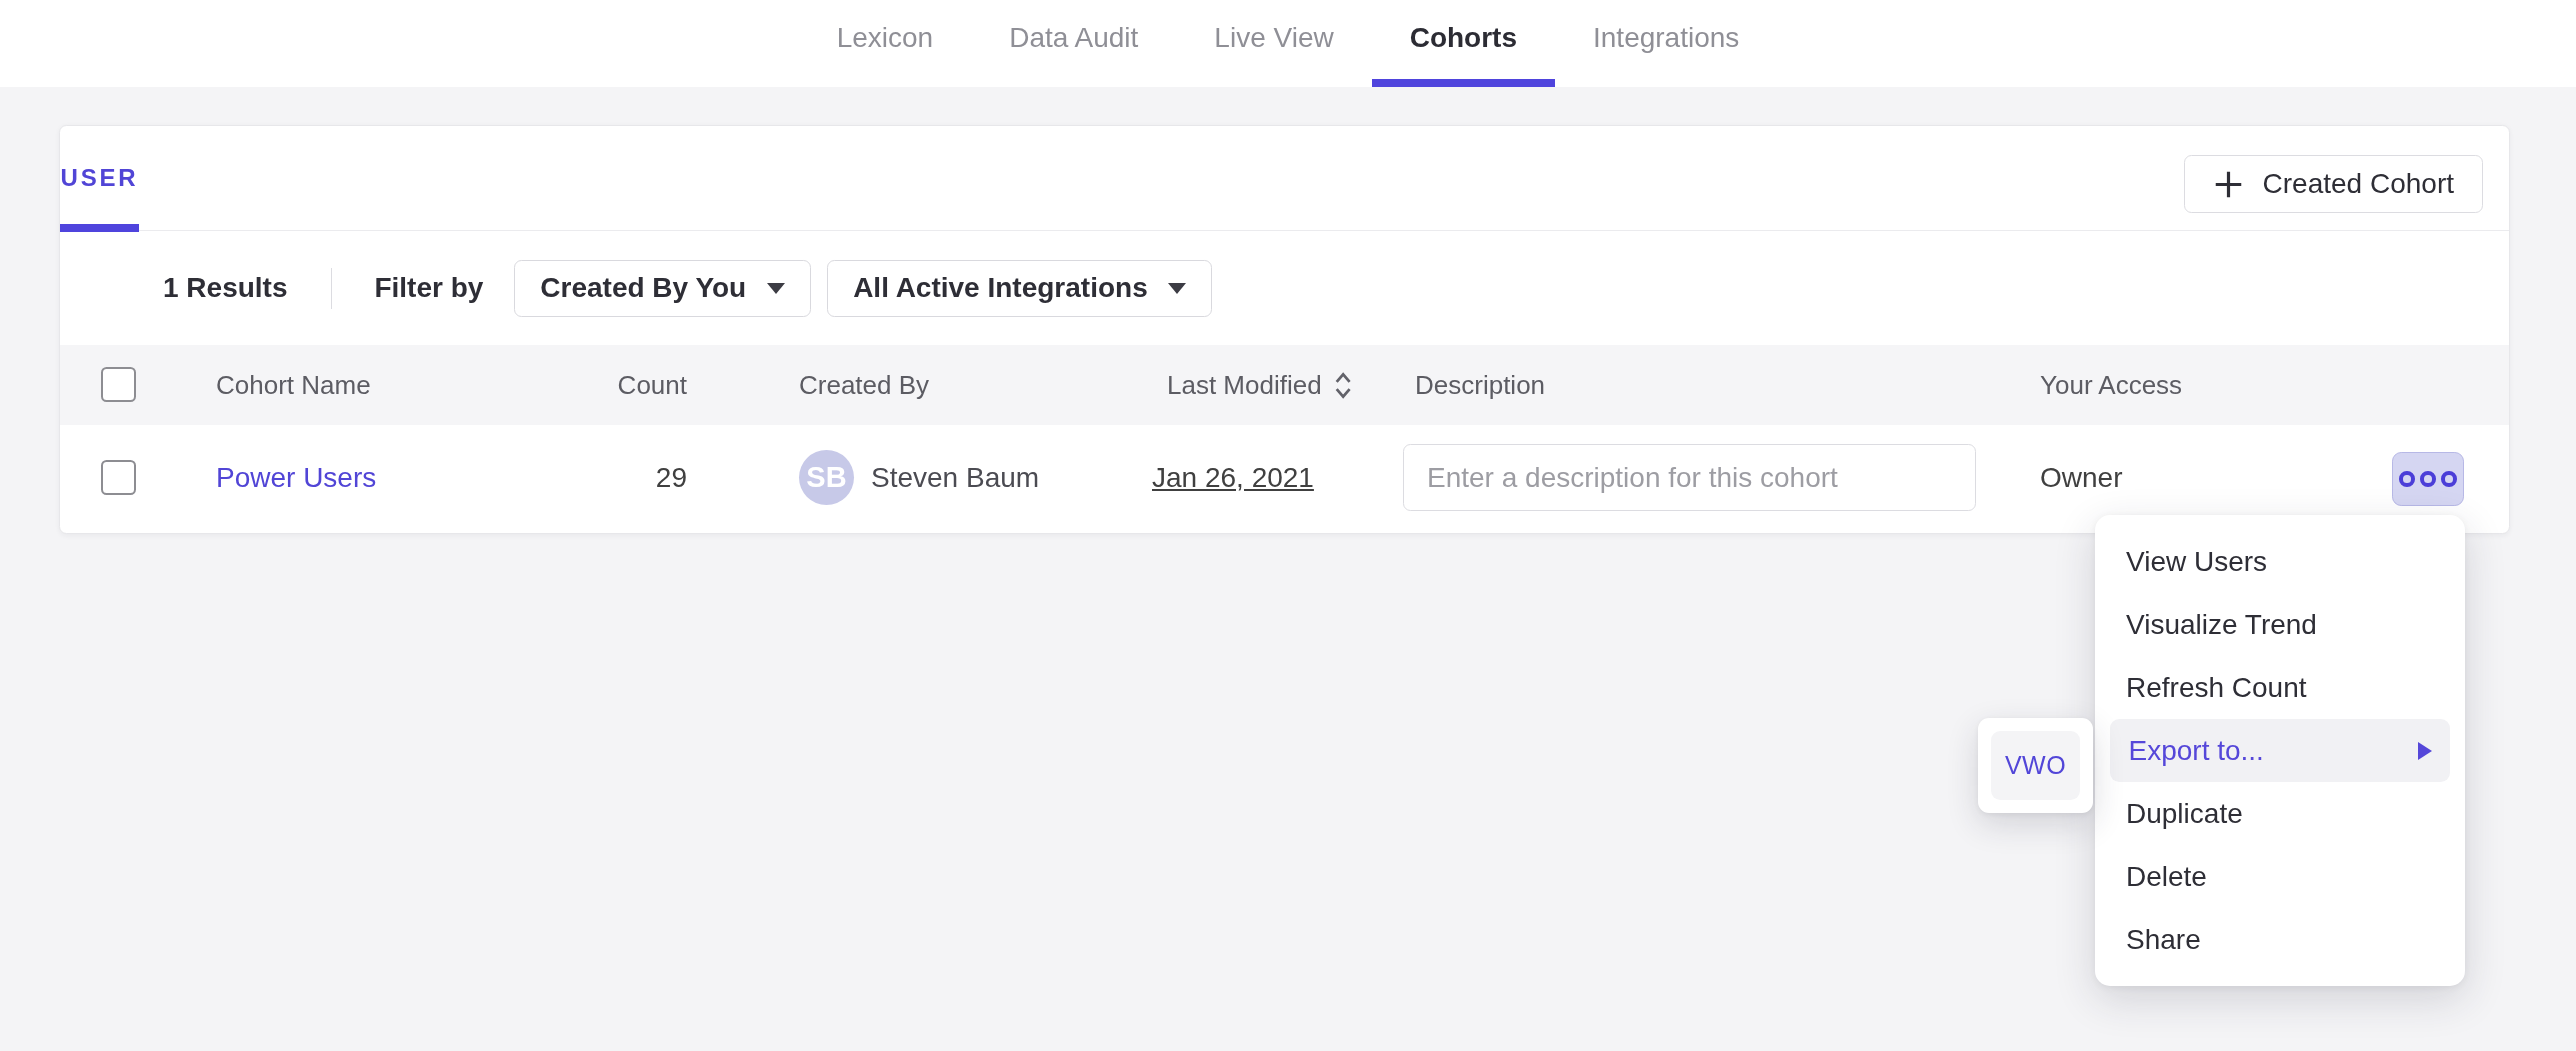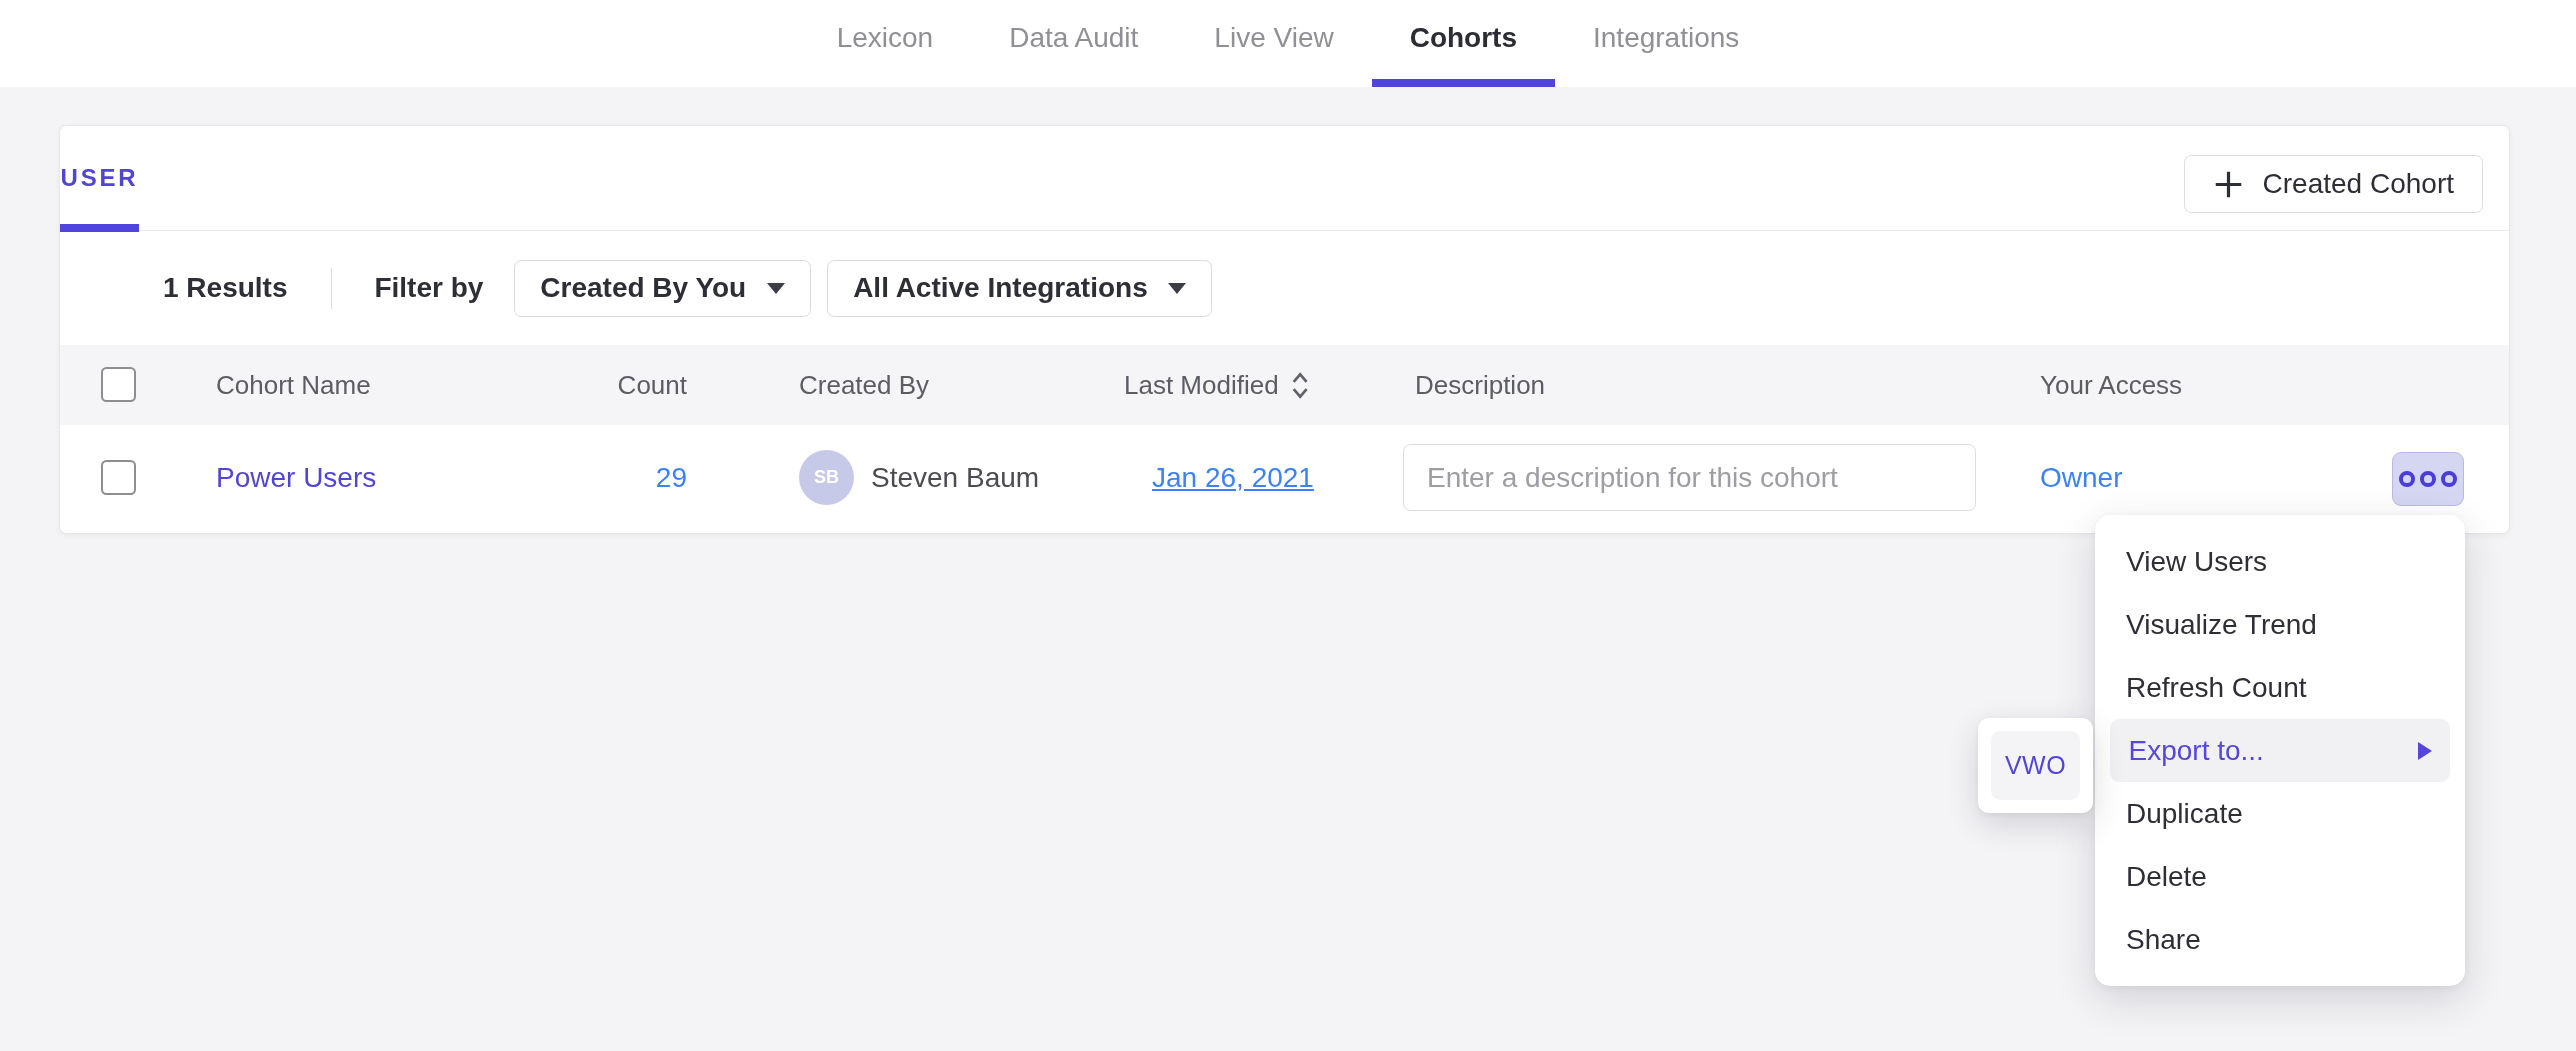--- a/index.html
+++ b/index.html
@@ -98,42 +98,42 @@
 
   
   .table-head { position: relative; height: 80px; background: #f5f5f7; }
   .table-head .col {
     position: absolute; top: 50%; transform: translateY(-50%);
     font-size: 26px; color: #5c5c63; white-space: nowrap;
   }
   .table-row { position: relative; height: 106px; background: #fff; border-radius: 0 0 7.4px 7.4px; }
   .cell {
     position: absolute; top: 50%; transform: translateY(-50%);
-    font-size: 28px; color: #3b82f6; white-space: nowrap;
+    font-size: 28px; color: #404040; white-space: nowrap;
   }
   .checkbox {
     position: absolute; left: 41px;
     width: 35px; height: 35px;
     border: 2.8px solid #8d8d92; border-radius: 5.5px; background: #fff;
     cursor: pointer;
   }
   .col-name   { left: 156px; }
   .col-count  { left: 444px; width: 183px; text-align: right; }
   .col-cby    { left: 739px; }
-  .col-lm     { left: 1064px; display: flex; align-items: flex-end; gap: 11px; cursor: pointer; }
+  .col-lm     { left: 1107px; display: flex; align-items: flex-end; gap: 11px; cursor: pointer; }
   .col-desc   { left: 1355px; }
   .col-access { left: 1980px; }
 
   .cohort-link { color: #5145d6; cursor: pointer; }
   .avatar {
     position: absolute; left: 739px; top: 25px;
     width: 55px; height: 55px; border-radius: 50%;
     background: #c7c9e8; color: #ffffff;
     display: flex; align-items: center; justify-content: center;
-    font-size: 18px; font-weight: 600;
+    font-size: 29px; font-weight: 600;
   }
   .cell-cby  { left: 811px; color: #4b4b52; }
   .cell-lm   { left: 1092px; text-decoration: underline; }
   .desc-input {
     position: absolute; left: 1343px; top: 19.4px;
     width: 573px; height: 67px;
     border: 0.9px solid #dcdce1; border-radius: 7.4px;
     padding: 16px 23px;
     font-family: "Liberation Sans", sans-serif;
     font-size: 28px; color: #3a3a41; outline: none;

